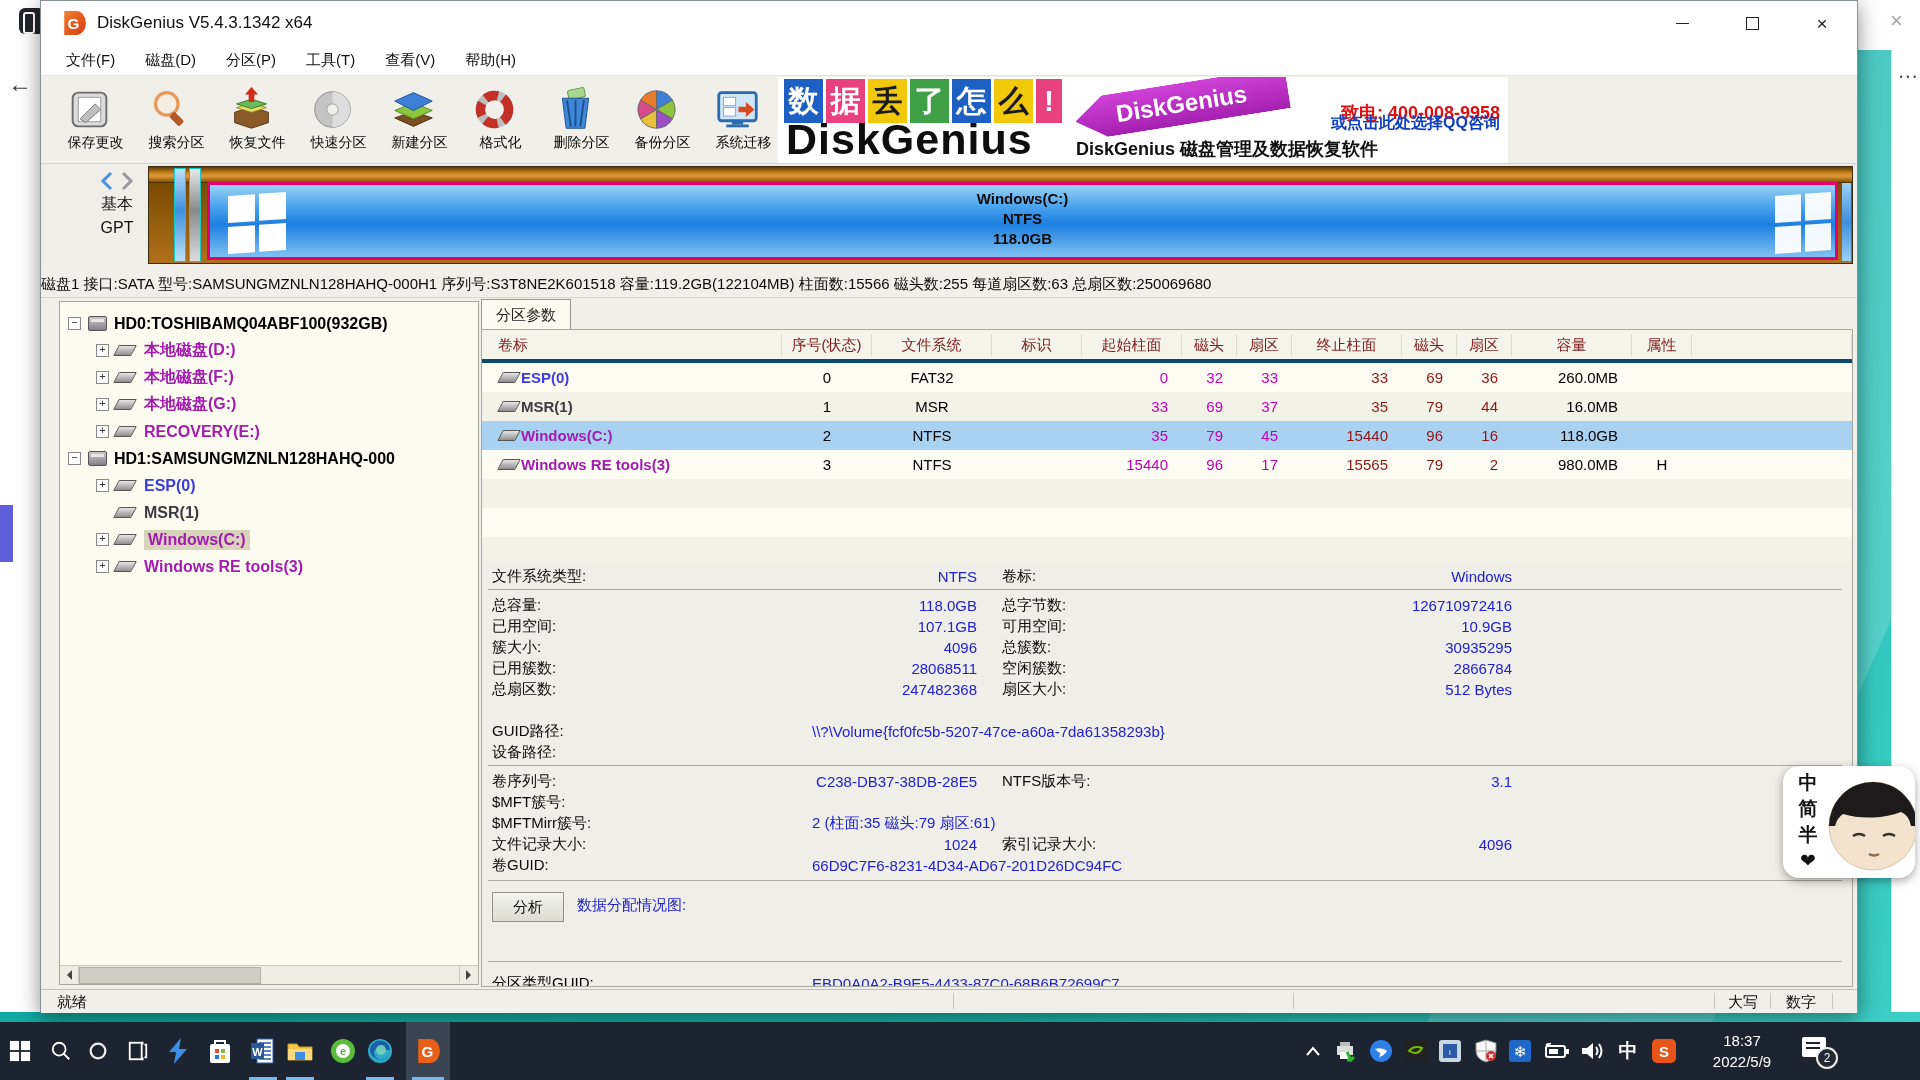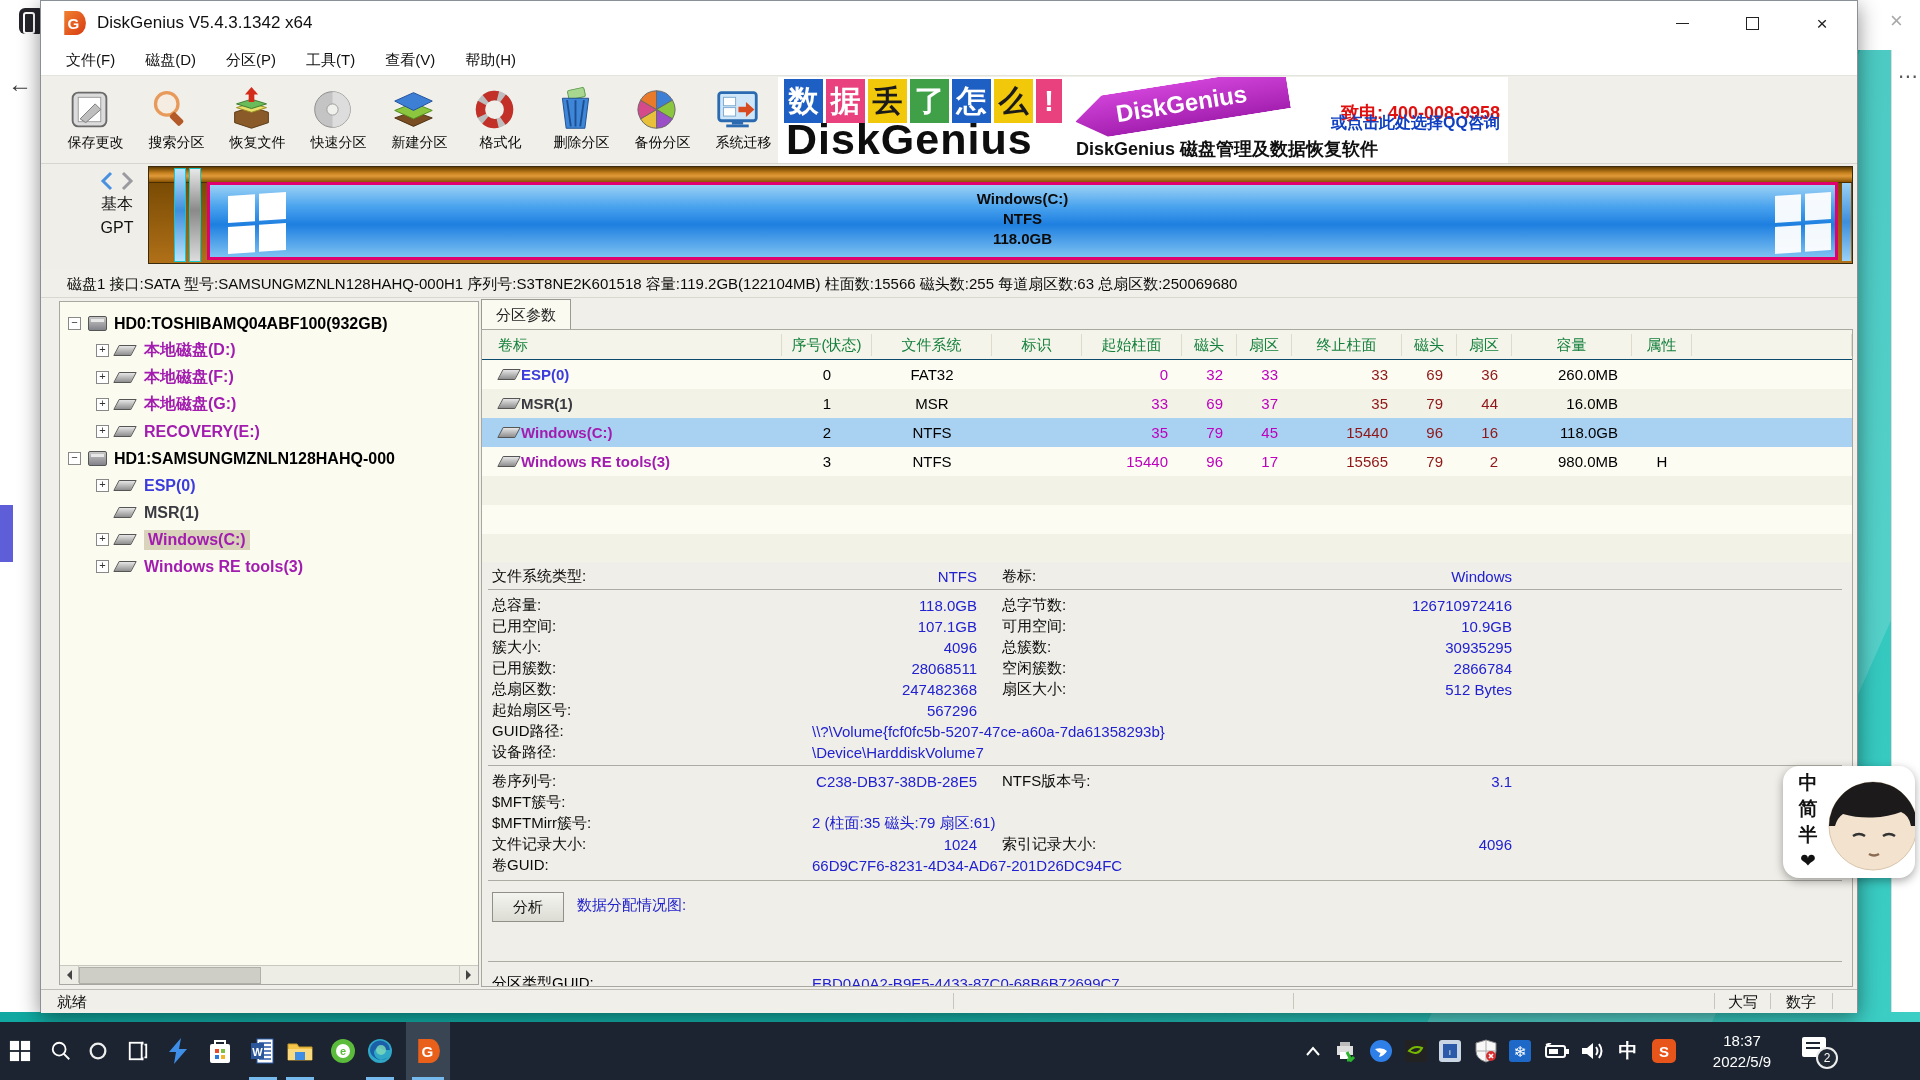--- a/index.html
+++ b/index.html
@@ -59,21 +59,21 @@
   .s2{left:40px;background:linear-gradient(180deg,#E8E8E8,#8A8A8A 45%,#DCDCDC);}
   .mainpart{position:absolute;left:58px;right:14px;top:15px;bottom:3px;border:3px solid #E0006E;
     background:linear-gradient(180deg,#9AD1F5 0%,#4AA3EE 30%,#1E7FE0 55%,#7EC2F2 100%);overflow:hidden;}
   .winlogo{display:grid;grid-template-columns:1fr 1fr;grid-template-rows:1fr 1fr;gap:4px;}
   .winlogo i{background:#FFF;}
   .wl-left{position:absolute;left:18px;top:9px;width:58px;height:58px;transform:skewY(-4deg);}
   .wl-right{position:absolute;right:4px;top:9px;width:56px;height:58px;opacity:.95;transform:skewY(-4deg);}
   .ptext{position:absolute;left:0;right:0;top:4px;text-align:center;font-size:15px;font-weight:600;color:#0A0A0A;line-height:20px;}
   .disk-tail{position:absolute;right:1px;top:16px;bottom:2px;width:9px;background:linear-gradient(180deg,#9AD1F5,#3E8EDC 50%,#9AD1F5);}
   
-  .diskinfo{left:0;top:268px;right:0;height:29px;line-height:29px;padding-left:26px;font-size:15px;color:#0A0A0A;background:#F0EFEA;border-bottom:1px solid #D8D8D0;box-sizing:border-box;white-space:nowrap;}
+  .diskinfo{left:0;top:268px;right:0;height:29px;line-height:29px;padding-left:0;font-size:15px;color:#0A0A0A;background:#F0EFEA;border-bottom:1px solid #D8D8D0;box-sizing:border-box;white-space:nowrap;}
   
   .lpanel{left:18px;top:300px;width:420px;height:684px;background:#FCFBF0;border:1px solid #A8A8A0;box-sizing:border-box;overflow:hidden;}
   .trow{position:relative;height:27px;display:flex;align-items:center;gap:7px;white-space:nowrap;}
   .trow.lv0{padding-left:8px;}
   .trow.lv1{padding-left:36px;}
   .exp{width:11px;height:11px;border:1px solid #888;background:#FFF;font-size:11px;line-height:9px;text-align:center;color:#333;flex:none;}
   .exp.plus::before{content:"+";}
   .exp.minus::before{content:"−";}
   .exp.none{visibility:hidden;}
   .i-disk{width:17px;height:13px;background:linear-gradient(180deg,#C8C8C8,#82828A);border:1px solid #555;border-radius:2px;position:relative;flex:none;}
@@ -92,21 +92,21 @@
   .tri-l{width:0;height:0;border:5px solid transparent;border-right-color:#444;margin-left:-4px;}
   .tri-r{width:0;height:0;border:5px solid transparent;border-left-color:#444;margin-right:-4px;}
   .hthumb{position:absolute;left:19px;top:1px;width:180px;height:15px;background:#CFCEC6;border:1px solid #B0B0A8;}
   
   .rpanel{left:440px;top:298px;width:1372px;height:688px;}
   .tabs{position:absolute;left:0;top:0;height:30px;display:flex;flex-direction:column;}
   .tab{padding:0 14px;font-size:15px;line-height:30px;color:#222;}
   .tab.active{background:#FBFAF0;border:1px solid #9A9A92;border-bottom:none;box-sizing:border-box;}
   .rbody{position:absolute;left:0;top:30px;right:0;bottom:0;background:#FBFAF0;border:1px solid #A8A8A0;box-sizing:border-box;overflow:hidden;}
   .grid-row{display:grid;grid-template-columns:300px 90px 120px 90px 100px 55px 55px 110px 55px 55px 120px 60px 1fr;height:29px;align-items:center;font-size:15px;}
-  .thead{background:#F5F4EA;border-bottom:1px solid #0c4a6e;color:#15803d;}
+  .thead{background:#F5F4EA;border-bottom:4px solid #0c4a6e;color:#7f1d1d;}
   .thead>div{text-align:center;border-right:1px solid #DDDBCC;height:22px;line-height:22px;}
   .thead>div:first-child{text-align:left;padding-left:16px;}
   .rowlight{background:#FDFCF3;}
   .rowdark{background:#F3F2E6;}
   .rowsel{background:#A9D1F1;}
   .cell-lab{display:flex;align-items:center;padding-left:18px;font-weight:bold;}
   .ctr{text-align:center;}
   .rt{text-align:right;padding-right:14px;}
   .mag{color:#BE00BE;}
   .dred{color:#8F1616;}
@@ -549,36 +549,27 @@
               <span></span>
             </div>
           <div class="drow" style="top:117px">
               <span class="lab">总扇区数:</span>
               <span class="val">247482368</span>
               <span></span>
               <span class="lab">扇区大小:</span>
               <span class="val">512 Bytes</span>
               <span></span>
             </div>
-          <div class="drow" style="top:138px">
-              <span class="lab">起始扇区号:</span>
-              <span class="val">567296</span>
-              <span></span>
-              <span class="lab"></span>
-              <span class="val"></span>
-              <span></span>
-            </div>
           <div class="drow long" style="top:159px">
               <span class="lab">GUID路径:</span>
               <span class="val">\\?\Volume{fcf0fc5b-5207-47ce-a60a-7da61358293b}</span>
               <span></span>
             </div>
           <div class="drow long" style="top:180px">
               <span class="lab">设备路径:</span>
-              <span class="val">\Device\HarddiskVolume7</span>
               <span></span>
             </div>
           <div class="dsep" style="top:203px"></div>
           <div class="drow" style="top:209px">
               <span class="lab">卷序列号:</span>
               <span class="val">C238-DB37-38DB-28E5</span>
               <span></span>
               <span class="lab">NTFS版本号:</span>
               <span class="val">3.1</span>
               <span></span>

